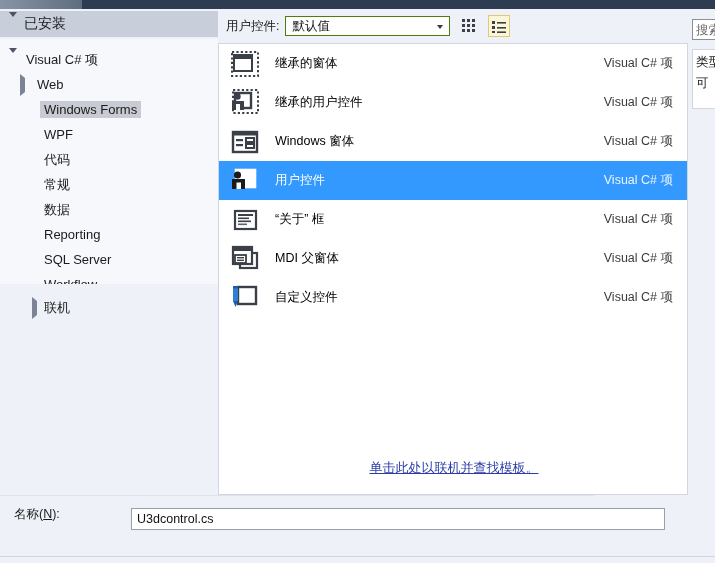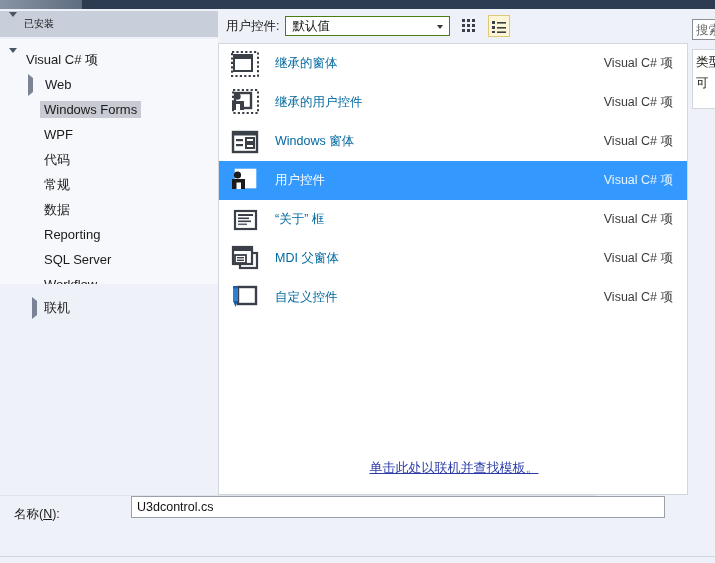--- a/index.html
+++ b/index.html
@@ -17,32 +17,32 @@
       background:linear-gradient(to right,#8794a6,#5f6d80);}
 
   
   .body-area{position:absolute;left:0;top:9px;width:715px;height:486px;background:#eef1f8;}
 
   
   .sidebar{position:absolute;left:0;top:0;width:218px;height:486px;background:#eef1f8;}
   .sb-header{position:absolute;left:0;top:2px;width:218px;height:26px;
       background:#c9cedb;display:flex;align-items:center;}
   .sb-header .tri{margin-left:9px;margin-right:7px;}
-  .sb-header .hlabel{font-size:10px;color:#1b1b1b;}
+  .sb-header .hlabel{font-size:14px;color:#1b1b1b;}
   .sb-tree{position:absolute;left:0;top:30px;width:218px;height:245px;
       background:#f7f8fc;padding-top:8px;box-sizing:border-box;}
   .sb-footer{position:absolute;left:0;top:275px;width:218px;height:211px;background:#eef1f8;padding-left:23px;}
   .sb-online{display:flex;align-items:center;height:24px;margin-top:12px;}
   .sb-online .tri{margin-left:9px;margin-right:7px;}
   .sb-online .olabel{font-size:13px;color:#1b1b1b;}
 
   .tnode{display:flex;align-items:center;height:25px;padding-left:9px;box-sizing:border-box;}
   .tnode .tri{width:12px;margin-right:5px;flex:0 0 12px;}
   .tnode .tlabel{font-size:13px;color:#1b1b1b;white-space:nowrap;}
-  .tnode.lvl2{padding-left:28px;}
+  .tnode.lvl2{padding-left:20px;}
   .tnode.lvl2b{padding-left:44px;}
   .tnode.sel .tlabel{background:#c8cbd4;padding:1px 4px;margin-left:-4px;}
 
   .tri-r{width:0;height:0;border-left:5px solid #7b8494;
          border-top:4px solid transparent;border-bottom:4px solid transparent;}
   .tri-d{width:0;height:0;border-top:5px solid #4b5564;
          border-left:4px solid transparent;border-right:4px solid transparent;}
 
   
   .center{position:absolute;left:218px;top:0;width:470px;height:486px;background:#eef1f8;}
@@ -55,21 +55,21 @@
       border-top:4px solid #3a3a3a;border-left:3.5px solid transparent;border-right:3.5px solid transparent;}
   .viewbtn{width:22px;height:22px;margin-left:8px;display:flex;align-items:center;justify-content:center;
       box-sizing:border-box;}
   .viewbtn.on{background:#fdf6d6;border:1px solid #e0c87a;}
 
   .listbox{position:absolute;left:0;top:34px;width:470px;height:452px;background:#fff;
       border:1px solid #d2d6de;box-sizing:border-box;}
   .litem{position:relative;height:39px;display:flex;align-items:center;}
   .litem.selected{background:#3399ff;}
   .litem .licon{width:34px;height:30px;margin-left:10px;flex:0 0 34px;position:relative;}
-  .litem .lname{margin-left:12px;font-size:12.5px;color:#0369a1;white-space:nowrap;}
+  .litem .lname{margin-left:12px;font-size:12.5px;color:#000000;white-space:nowrap;}
   .litem.selected .lname{color:#fff;}
   .litem .lkind{position:absolute;right:14px;font-size:12.5px;color:#3b3b3b;}
   .litem.selected .lkind{color:#eaf4ff;}
 
   .onlinelink{position:absolute;left:0;top:415px;width:470px;text-align:center;}
   .onlinelink a{font-size:13px;color:#2b3ca8;text-decoration:underline;cursor:pointer;}
 
   
   .rightpanel{position:absolute;left:688px;top:0;width:27px;height:486px;background:#eef1f8;}
   .rp-search{position:absolute;left:4px;top:10px;width:40px;height:21px;background:#fff;
@@ -77,21 +77,21 @@
   .rp-search span{display:block;margin:2px 0 0 3px;font-size:12.5px;color:#6a6a6a;white-space:nowrap;}
   .rp-card{position:absolute;left:4px;top:40px;width:60px;height:60px;background:#fff;
       border:1px solid #d2d6de;box-sizing:border-box;overflow:hidden;}
   .rp-card div{font-size:12.5px;color:#1b1b1b;margin:4px 0 0 3px;white-space:nowrap;}
 
   
   .bottom{position:absolute;left:0;top:495px;width:595px;height:68px;background:#eef1f8;
       border-top:1px solid #dfe3ec;}
   .bottom .namelabel{position:absolute;left:14px;top:10px;font-size:12.5px;color:#1b1b1b;}
   .bottom .namelabel u{text-decoration:underline;}
-  .nameinput{position:absolute;left:131px;top:0;width:534px;height:22px;background:#fff;
+  .nameinput{position:absolute;left:131px;top:12px;width:534px;height:22px;background:#fff;
       border:1px solid #9aa0aa;box-sizing:border-box;display:flex;align-items:center;}
   .nameinput span{margin-left:5px;font-size:12.5px;color:#111;}
   .bottom .hairline{position:absolute;left:0;bottom:7px;width:715px;height:1px;background:#cfd5e0;}
 
   svg{display:block;}
 </style>
 </head>
 <body>
 
 <div class="dialog">

